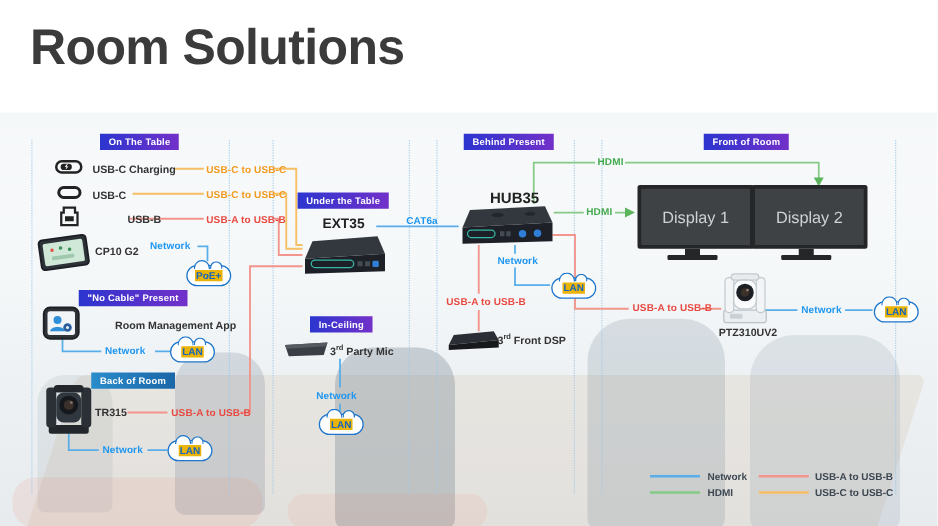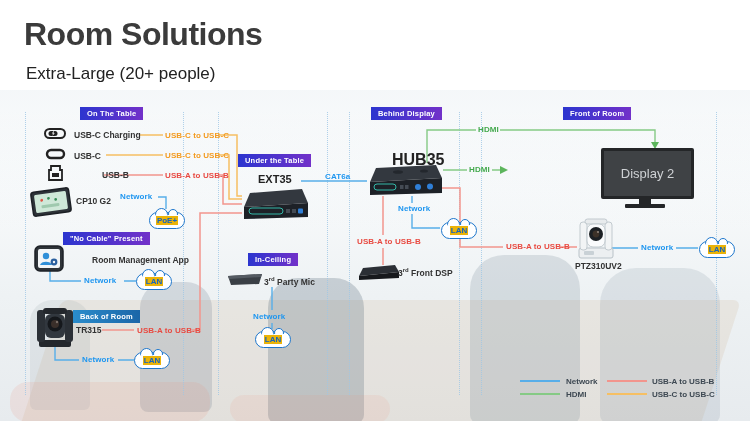--- a/index.html
+++ b/index.html
@@ -4,32 +4,32 @@
 <style>
   html,body{margin:0;padding:0;}
   #stage{
     position:relative;width:750px;height:421px;overflow:hidden;
     font-family:"Liberation Sans",sans-serif;
     background:linear-gradient(180deg,#ffffff 0%,#ffffff 26%,#f8fafb 45%,#eef2f4 70%,#e7ebee 100%);
   }
   
   .bgshape{position:absolute;pointer-events:none;}
   
-  .title{position:absolute;left:24px;top:16px;font-size:32px;font-weight:bold;color:#3b3b3b;letter-spacing:-0.5px;}
+  .title{position:absolute;left:24px;top:16px;font-size:40px;font-weight:bold;color:#3b3b3b;letter-spacing:-0.5px;}
   .subtitle{position:absolute;left:26px;top:64px;font-size:17px;color:#222;}
   
   .badge{position:absolute;color:#fff;font-size:7.5px;font-weight:bold;padding:2px 7px;letter-spacing:0.2px;
     background:linear-gradient(90deg,#2c35cf,#7231c9);white-space:nowrap;}
   .badge.steel{background:linear-gradient(90deg,#2a8ccb,#1b66a8);}
   
   .divider{position:absolute;top:112px;height:283px;width:0;border-left:1px dotted #9ec7e6;opacity:.8;}
   
   .devlabel{position:absolute;font-size:8.5px;font-weight:bold;color:#333;white-space:nowrap;}
   .devlabel.big{font-size:11px;color:#222;}
-  .devlabel.med{font-size:16px;color:#222;}
+  .devlabel.med{font-size:12px;color:#222;}
   .clabel{position:absolute;font-size:8px;font-weight:bold;white-space:nowrap;letter-spacing:0.1px;}
   .clabel.orange{color:#f39a1f;}
   .clabel.red{color:#e84a41;}
   .clabel.blue{color:#1e96f0;}
   .clabel.green{color:#43a94d;}
   sup{font-size:6px;}
   
   .cloud{position:absolute;width:34px;height:15px;background:#fff;border:1.5px solid #1d76cc;border-radius:9px;
     display:flex;align-items:center;justify-content:center;font-size:8px;font-weight:bold;color:#1464c0;z-index:5;}
   .cloud::before{content:"";position:absolute;left:5px;top:-5px;width:11px;height:11px;background:#fff;border:1.5px solid #1d76cc;border-radius:50%;clip-path:inset(0 0 45% 0);}
@@ -64,29 +64,28 @@
   <div class="divider" style="left:25px;"></div>
   <div class="divider" style="left:183px;"></div>
   <div class="divider" style="left:218px;"></div>
   <div class="divider" style="left:327px;"></div>
   <div class="divider" style="left:349px;"></div>
   <div class="divider" style="left:459px;"></div>
   <div class="divider" style="left:481px;"></div>
   <div class="divider" style="left:716px;"></div>
 
   <div class="title">Room Solutions</div>
-  <div class="subtitle">Extra-Large (20+ people)</div>
 
   <div class="badge" style="left:80px;top:107px;">On The Table</div>
   <div class="badge" style="left:238px;top:107px;margin-top:47px;">Under the Table</div>
-  <div class="badge" style="left:371px;top:107px;">Behind Display</div>
+  <div class="badge" style="left:371px;top:107px;">Behind Present</div>
   <div class="badge" style="left:563px;top:107px;">Front of Room</div>
   <div class="badge" style="left:63px;top:232px;">"No Cable" Present</div>
   <div class="badge" style="left:248px;top:253px;text-align:right;">In-Ceiling</div>
-  <div class="badge steel" style="left:73px;top:310px;">Back of Room</div>
+  <div class="badge steel" style="left:73px;top:298px;">Back of Room</div>
 
   <svg style="left:0;top:0;" width="750" height="421" viewBox="0 0 750 421" fill="none">
 
     <g stroke="#f6bf63" stroke-width="1.5">
       <path d="M140 135 H163 M219 135 H237 V196 H242"></path>
     </g>
     <g stroke="#f6bf63" stroke-width="1.5">
       <path d="M106 155 H163 M219 155 H229 V199 H242"></path>
     </g>
 
@@ -248,20 +247,27 @@
   <div class="clabel red" style="left:357px;top:237px;">USB-A to USB-B</div>
 
   <svg style="left:357px;top:263px;" width="44" height="19" viewBox="0 0 44 19">
     <polygon points="6,5 38,2 42,9 2,13" fill="#2b2f35"></polygon>
     <polygon points="2,13 42,9 42,15 2,17" fill="#17191d"></polygon>
   </svg>
   <div class="devlabel" style="left:398px;top:267px;">
     <span>3</span><sup>rd</sup><span> Front DSP</span>
   </div>
 
+  <div class="display" style="left:510px;top:148px;">
+    <div class="screen">
+        <span>Display 1</span>
+      </div>
+    <div class="neck"></div>
+      <div class="foot"></div>
+  </div>
   <div class="display" style="left:601px;top:148px;">
     <div class="screen">
         <span>Display 2</span>
       </div>
     <div class="neck"></div>
       <div class="foot"></div>
   </div>
 
   <svg style="left:576px;top:214px;" width="40" height="45" viewBox="0 0 40 45">
     <rect x="3" y="34" width="34" height="10" rx="2" fill="#eceff1" stroke="#b9c2c8" stroke-width="1"></rect>

